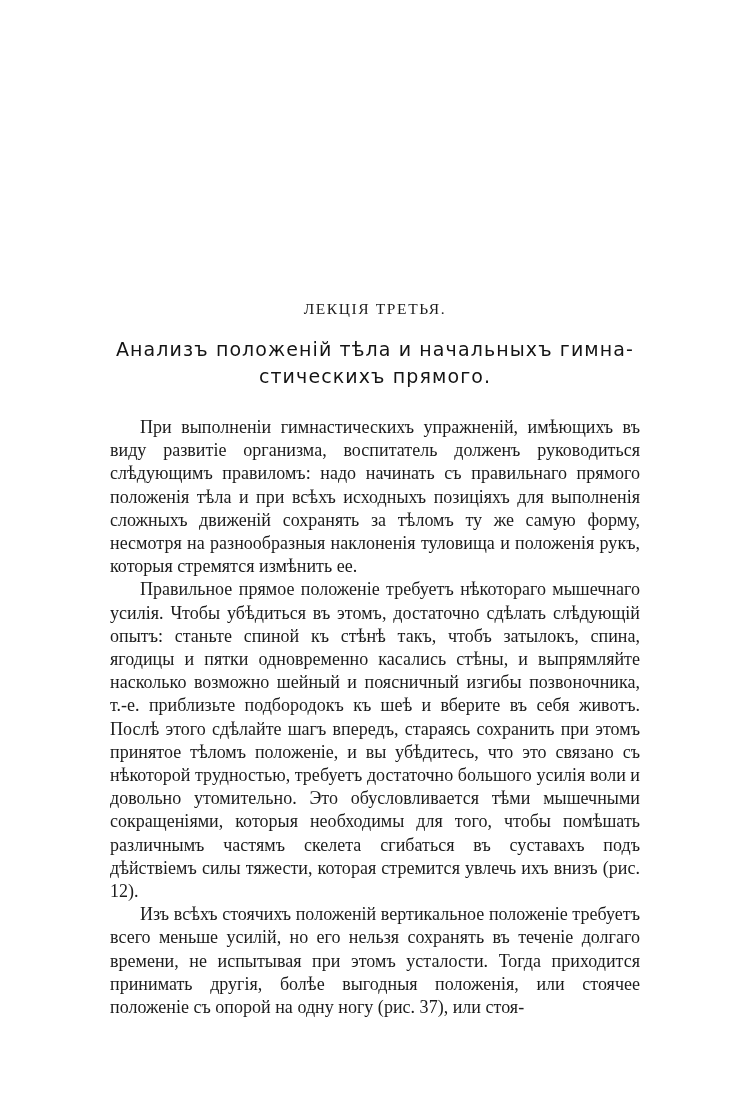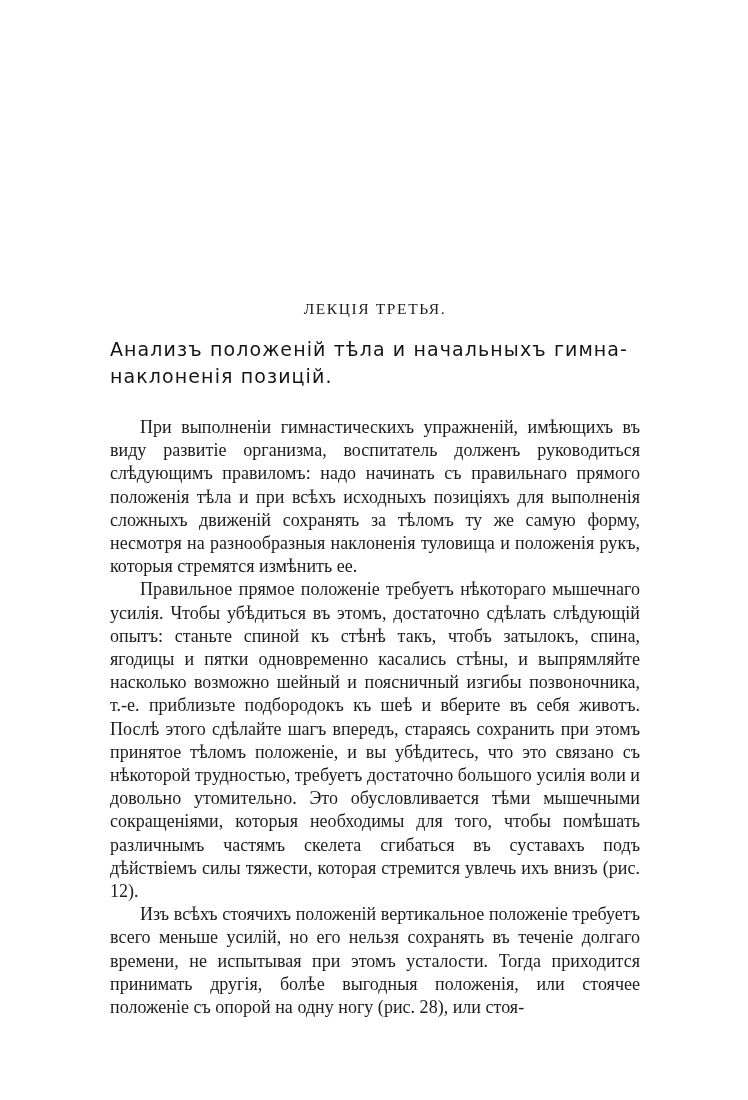--- a/index.html
+++ b/index.html
@@ -29,20 +29,21 @@
   }
   .chapter-label {
     text-align: center;
     font-family: "Liberation Serif", serif;
     font-size: 15.5px;
     letter-spacing: 1.6px;
     color: #1a1a1a;
     margin-bottom: 18px;
   }
   .chapter-title {
+    text-align: center;
     font-family: "DejaVu Sans", sans-serif;
     font-size: 19px;
     line-height: 1.42;
     letter-spacing: 0.6px;
     color: #141414;
     margin: 8px 0 26px 0;
     font-weight: normal;
   }
   .chapter-title .line1 {
     display: block;
@@ -70,21 +71,21 @@
 </head>
 <body>
 
 <div class="page">
   <div class="content">
 
     <div class="chapter-label">ЛЕКЦІЯ ТРЕТЬЯ.</div>
 
     <h1 class="chapter-title">
       <span class="line1">Анализъ положеній тѣла и начальныхъ гимна-</span>
-      <span class="line2">наклоненія позицій.</span>
+      <span class="line2">стическихъ прямого.</span>
     </h1>
 
     <p class="body-par">При выполненіи гимнастическихъ упражненій, имѣющихъ въ виду развитіе организма, воспитатель долженъ руководиться слѣдующимъ правиломъ: надо начинать съ правильнаго прямого положенія тѣла и при всѣхъ исходныхъ позиціяхъ для выполненія сложныхъ движеній сохранять за тѣломъ ту же самую форму, несмотря на разнообразныя наклоненія туловища и положенія рукъ, которыя стремятся измѣнить ее.</p>
     <p class="body-par">Правильное прямое положеніе требуетъ нѣкотораго мышечнаго усилія. Чтобы убѣдиться въ этомъ, достаточно сдѣлать слѣдующій опытъ: станьте спиной къ стѣнѣ такъ, чтобъ затылокъ, спина, ягодицы и пятки одновременно касались стѣны, и выпрямляйте насколько возможно шейный и поясничный изгибы позвоночника, т.-е. приблизьте подбородокъ къ шеѣ и вберите въ себя животъ. Послѣ этого сдѣлайте шагъ впередъ, стараясь сохранить при этомъ принятое тѣломъ положеніе, и вы убѣдитесь, что это связано съ нѣкоторой трудностью, требуетъ достаточно большого усилія воли и довольно утомительно. Это обусловливается тѣми мышечными сокращеніями, которыя необходимы для того, чтобы помѣшать различнымъ частямъ скелета сгибаться въ суставахъ подъ дѣйствіемъ силы тяжести, которая стремится увлечь ихъ внизъ (рис. 12).</p>
-    <p class="body-par">Изъ всѣхъ стоячихъ положеній вертикальное положеніе требуетъ всего меньше усилій, но его нельзя сохранять въ теченіе долгаго времени, не испытывая при этомъ усталости. Тогда приходится принимать другія, болѣе выгодныя положенія, или стоячее положеніе съ опорой на одну ногу (рис. 28), или стоя-</p>
+    <p class="body-par">Изъ всѣхъ стоячихъ положеній вертикальное положеніе требуетъ всего меньше усилій, но его нельзя сохранять въ теченіе долгаго времени, не испытывая при этомъ усталости. Тогда приходится принимать другія, болѣе выгодныя положенія, или стоячее положеніе съ опорой на одну ногу (рис. 37), или стоя-</p>
 
   </div>
 </div>
 
 </body></html>

